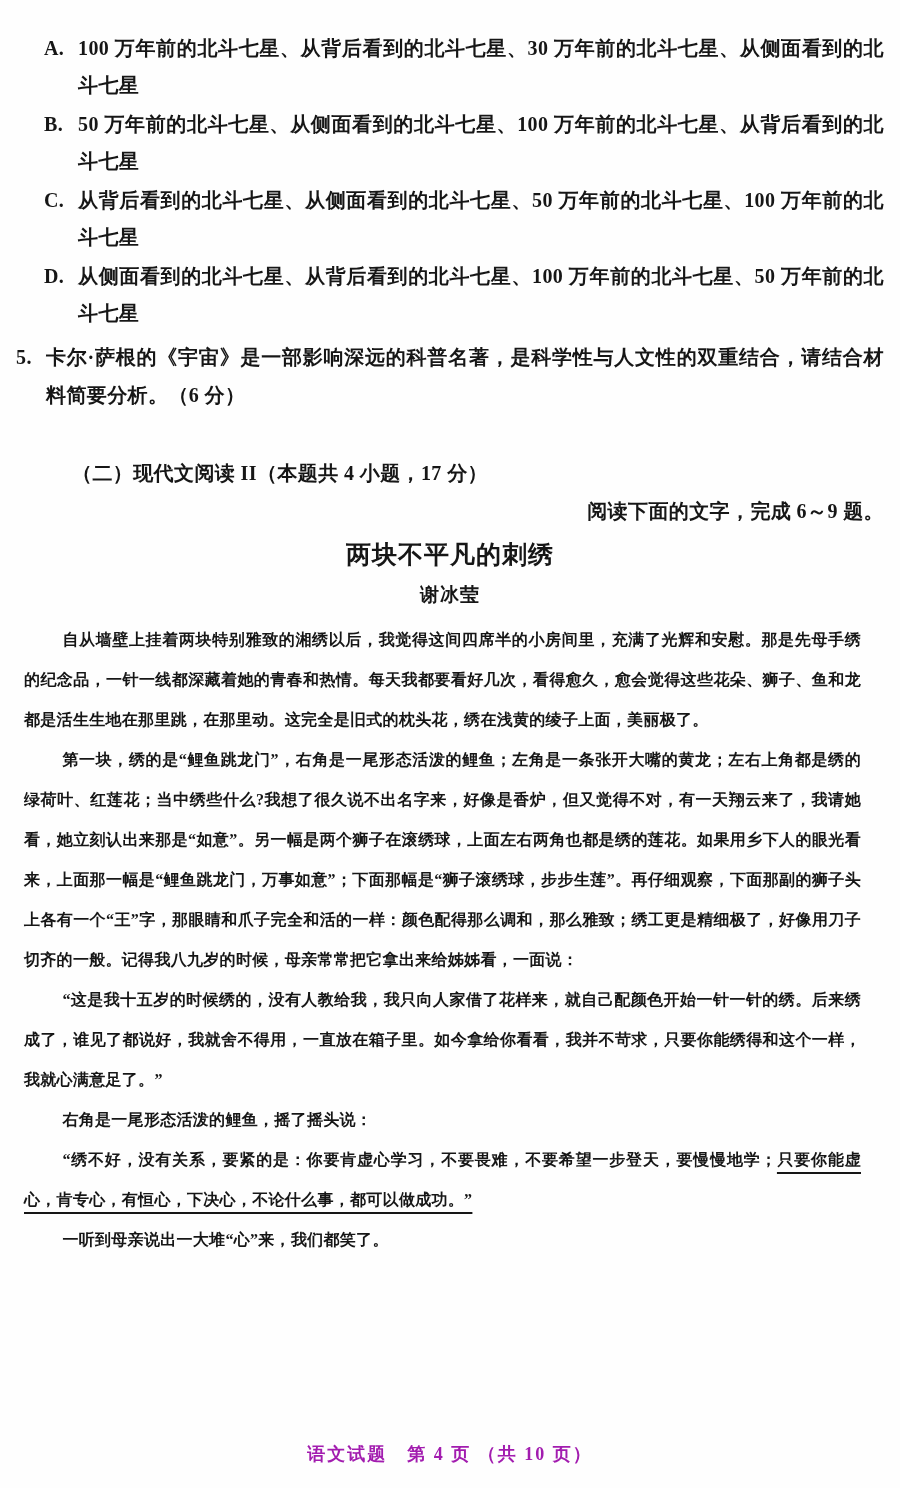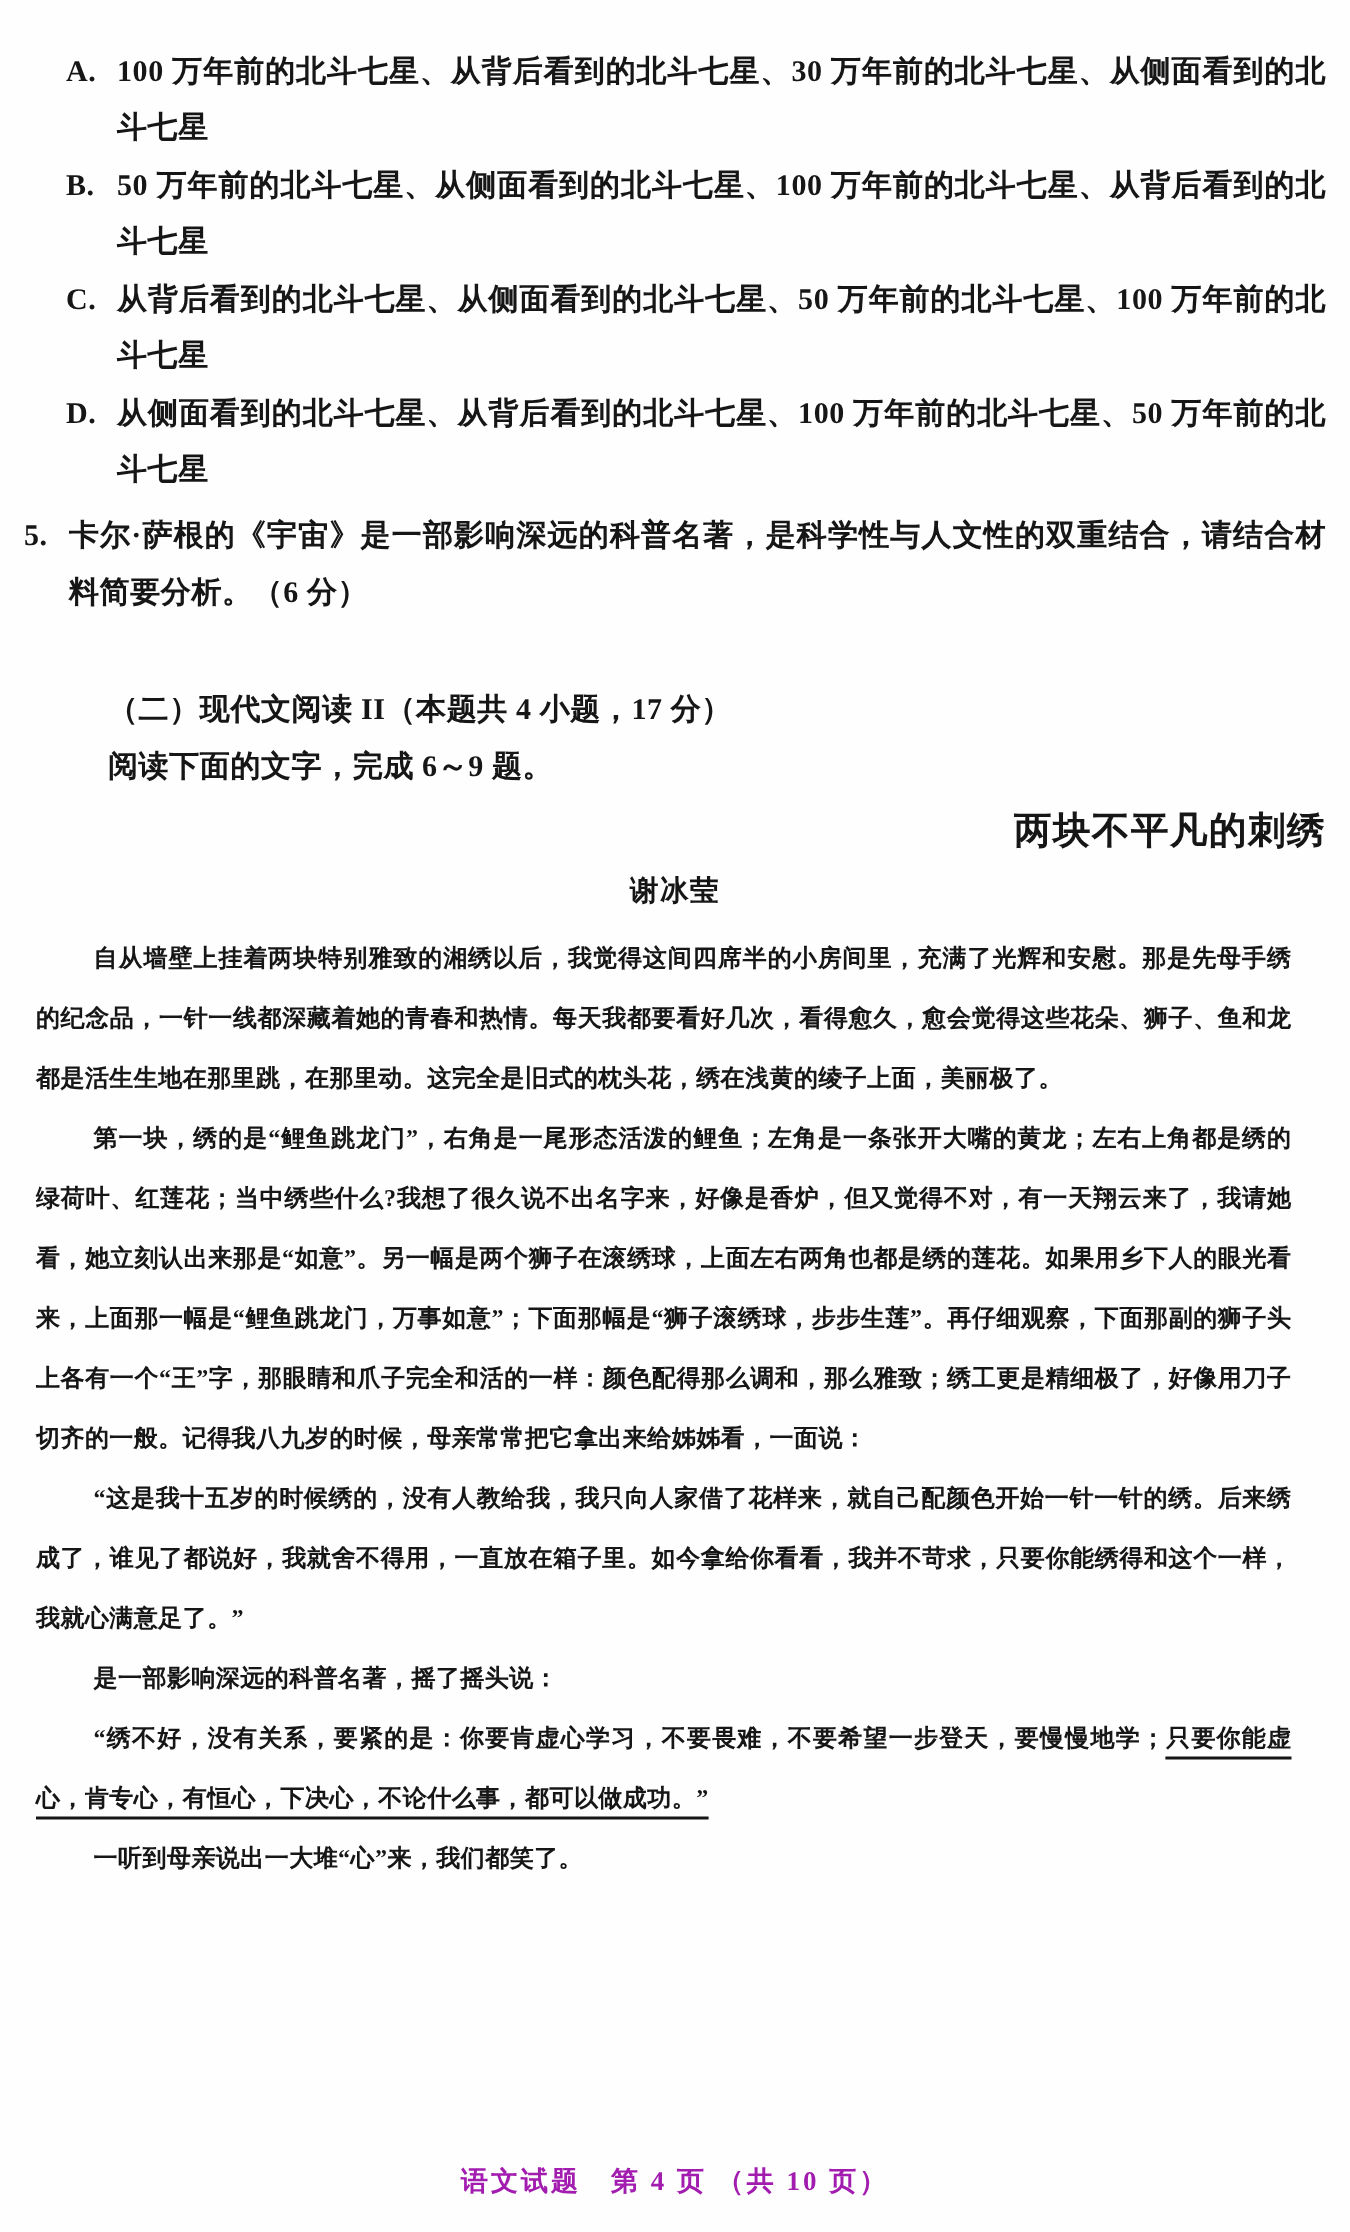--- a/index.html
+++ b/index.html
@@ -66,25 +66,26 @@
     font-size: 20px;
     letter-spacing: 0.4px;
   }
   .section-header {
     font-weight: 700;
     line-height: 38px;
   }
   .reading-instruction {
     font-weight: 600;
     line-height: 38px;
+    text-align: right;
   }
   
   .passage-title {
     margin-top: 2px;
-    text-align: right;
+    text-align: center;
     font-size: 25px;
     font-weight: 700;
     line-height: 46px;
     letter-spacing: 1px;
   }
   .passage-author {
     text-align: center;
     font-size: 19px;
     font-weight: 600;
     line-height: 34px;
@@ -157,20 +158,20 @@
     <div class="reading-instruction">阅读下面的文字，完成 6～9 题。</div>
   </div>
 
   <div class="passage-title">两块不平凡的刺绣</div>
   <div class="passage-author">谢冰莹</div>
 
   <div class="passage-body">
     <p>自从墙壁上挂着两块特别雅致的湘绣以后，我觉得这间四席半的小房间里，充满了光辉和安慰。那是先母手绣的纪念品，一针一线都深藏着她的青春和热情。每天我都要看好几次，看得愈久，愈会觉得这些花朵、狮子、鱼和龙都是活生生地在那里跳，在那里动。这完全是旧式的枕头花，绣在浅黄的绫子上面，美丽极了。</p>
     <p>第一块，绣的是“鲤鱼跳龙门”，右角是一尾形态活泼的鲤鱼；左角是一条张开大嘴的黄龙；左右上角都是绣的绿荷叶、红莲花；当中绣些什么?我想了很久说不出名字来，好像是香炉，但又觉得不对，有一天翔云来了，我请她看，她立刻认出来那是“如意”。另一幅是两个狮子在滚绣球，上面左右两角也都是绣的莲花。如果用乡下人的眼光看来，上面那一幅是“鲤鱼跳龙门，万事如意”；下面那幅是“狮子滚绣球，步步生莲”。再仔细观察，下面那副的狮子头上各有一个“王”字，那眼睛和爪子完全和活的一样：颜色配得那么调和，那么雅致；绣工更是精细极了，好像用刀子切齐的一般。记得我八九岁的时候，母亲常常把它拿出来给姊姊看，一面说：</p>
     <p>“这是我十五岁的时候绣的，没有人教给我，我只向人家借了花样来，就自己配颜色开始一针一针的绣。后来绣成了，谁见了都说好，我就舍不得用，一直放在箱子里。如今拿给你看看，我并不苛求，只要你能绣得和这个一样，我就心满意足了。”</p>
-    <p>是一部影响深远的科普名著，摇了摇头说：</p>
+    <p>右角是一尾形态活泼的鲤鱼，摇了摇头说：</p>
     <p><span>“绣不好，没有关系，要紧的是：你要肯虚心学习，不要畏难，不要希望一步登天，要慢慢地学；</span><span class="underlined">只要你能虚心，肯专心，有恒心，下决心，不论什么事，都可以做成功。”</span></p>
     <p>一听到母亲说出一大堆“心”来，我们都笑了。</p>
   </div>
 
   <div class="page-footer">语文试题　第 4 页 （共 10 页）</div>
 
 </div>
 
 </body></html>

